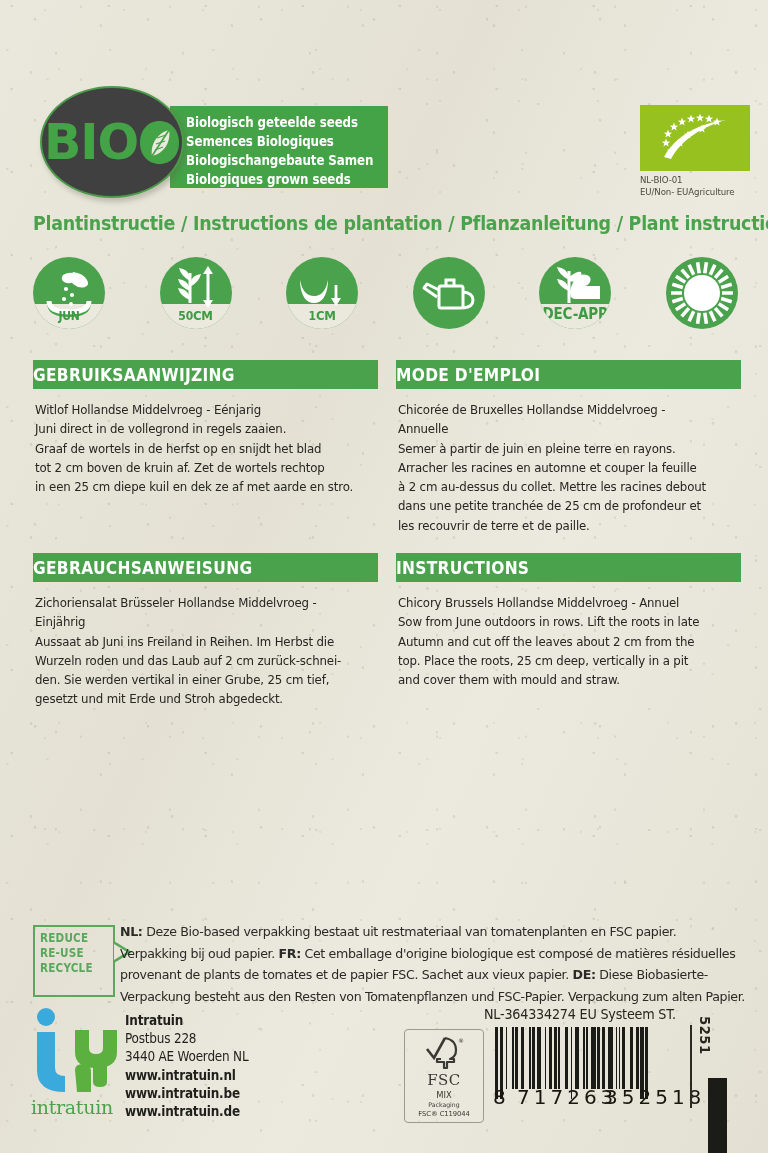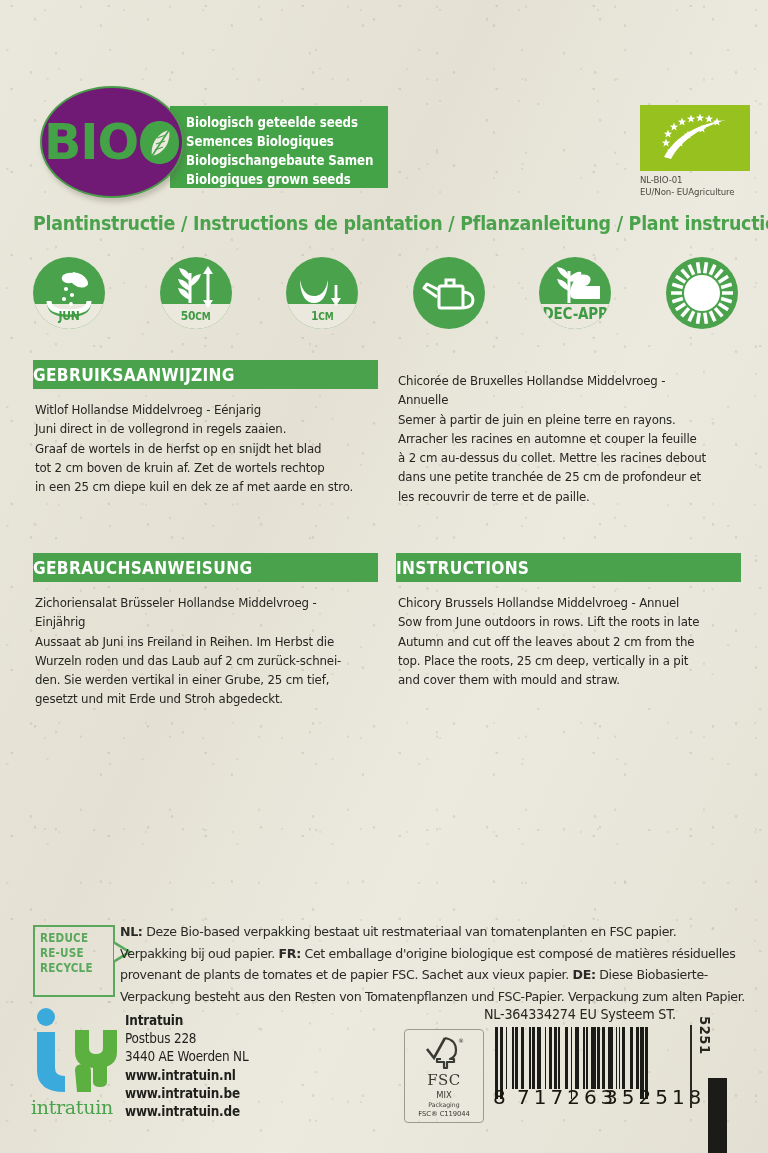--- a/index.html
+++ b/index.html
@@ -31,21 +31,21 @@
       97px 83px, 113px 101px, 79px 91px, 131px 107px, 89px 73px,
       103px 119px, 127px 97px, 87px 109px, 141px 93px, 111px 121px, 95px 85px, 100% 100%;
     z-index:0;
   }
   .sheet{position:relative;z-index:1;width:768px;height:1153px;}
 
   
   .hdr{position:absolute;left:0;top:82px;width:768px;height:120px;}
   .bio-badge{
     position:absolute;left:40px;top:4px;width:140px;height:108px;
-    background:#701a75;border:2px solid #4a9c4a;border-radius:50%/50%;
+    background:#404040;border:2px solid #4a9c4a;border-radius:50%/50%;
     box-shadow:2px 4px 5px rgba(90,85,70,.28);
     display:flex;align-items:center;justify-content:center;
     z-index:3;
   }
   .bio-txt{
     font-weight:bold;font-size:49px;color:#44a247;letter-spacing:-1px;
     display:flex;align-items:center;line-height:1;
     font-family:"DejaVu Sans", sans-serif;
   }
   .bio-leaf{position:relative;width:41px;height:47px;margin-left:1px;}
@@ -81,21 +81,21 @@
   .icons{position:absolute;left:33px;top:257px;width:705px;height:84px;
          display:flex;justify-content:space-between;align-items:flex-start;}
   .ico{width:72px;height:72px;border-radius:50%;background:#4aa34c;position:relative;overflow:hidden;}
   .ico .low{position:absolute;left:0;right:0;bottom:0;height:25px;background:#ebe8dd;}
   .ico .lbl{
     position:absolute;left:0;right:0;bottom:6px;text-align:center;
     font-size:12px;font-weight:bold;color:#3f9a44;letter-spacing:-.2px;
     font-family:"DejaVu Sans Condensed","DejaVu Sans",sans-serif;
   }
   .ico .lbl.sm{font-size:15px;}
-  .ico .lbl .u{font-size:10px;}
+  .ico .lbl .u{font-size:13px;}
   .ico svg{position:absolute;left:0;top:0;}
 
   
   .blk{position:absolute;width:345px;}
   .blk .bar{background:#4aa34c;height:29px;display:flex;align-items:center;}
   .blk .bar span{
     color:#fff;font-weight:bold;font-size:17.2px;letter-spacing:.3px;
     font-family:"DejaVu Sans Condensed","DejaVu Sans",sans-serif;
   }
   .blk .body{padding:11px 2px 0 2px;}
@@ -352,20 +352,23 @@
     <div class="body">
         <p>Witlof Hollandse Middelvroeg - Eénjarig
 Juni direct in de vollegrond in regels zaaien.
 Graaf de wortels in de herfst op en snijdt het blad
 tot 2 cm boven de kruin af. Zet de wortels rechtop
 in een 25 cm diepe kuil en dek ze af met aarde en stro.</p>
       </div>
   </div>
 
   <div class="blk" id="blk-fr">
+    <div class="bar">
+      <span>MODE D'EMPLOI</span>
+    </div>
     <div class="body">
         <p>Chicorée de Bruxelles Hollandse Middelvroeg -
 Annuelle
 Semer à partir de juin en pleine terre en rayons.
 Arracher les racines en automne et couper la feuille
 à 2 cm au-dessus du collet. Mettre les racines debout
 dans une petite tranchée de 25 cm de profondeur et
 les recouvrir de terre et de paille.</p>
       </div>
   </div>

